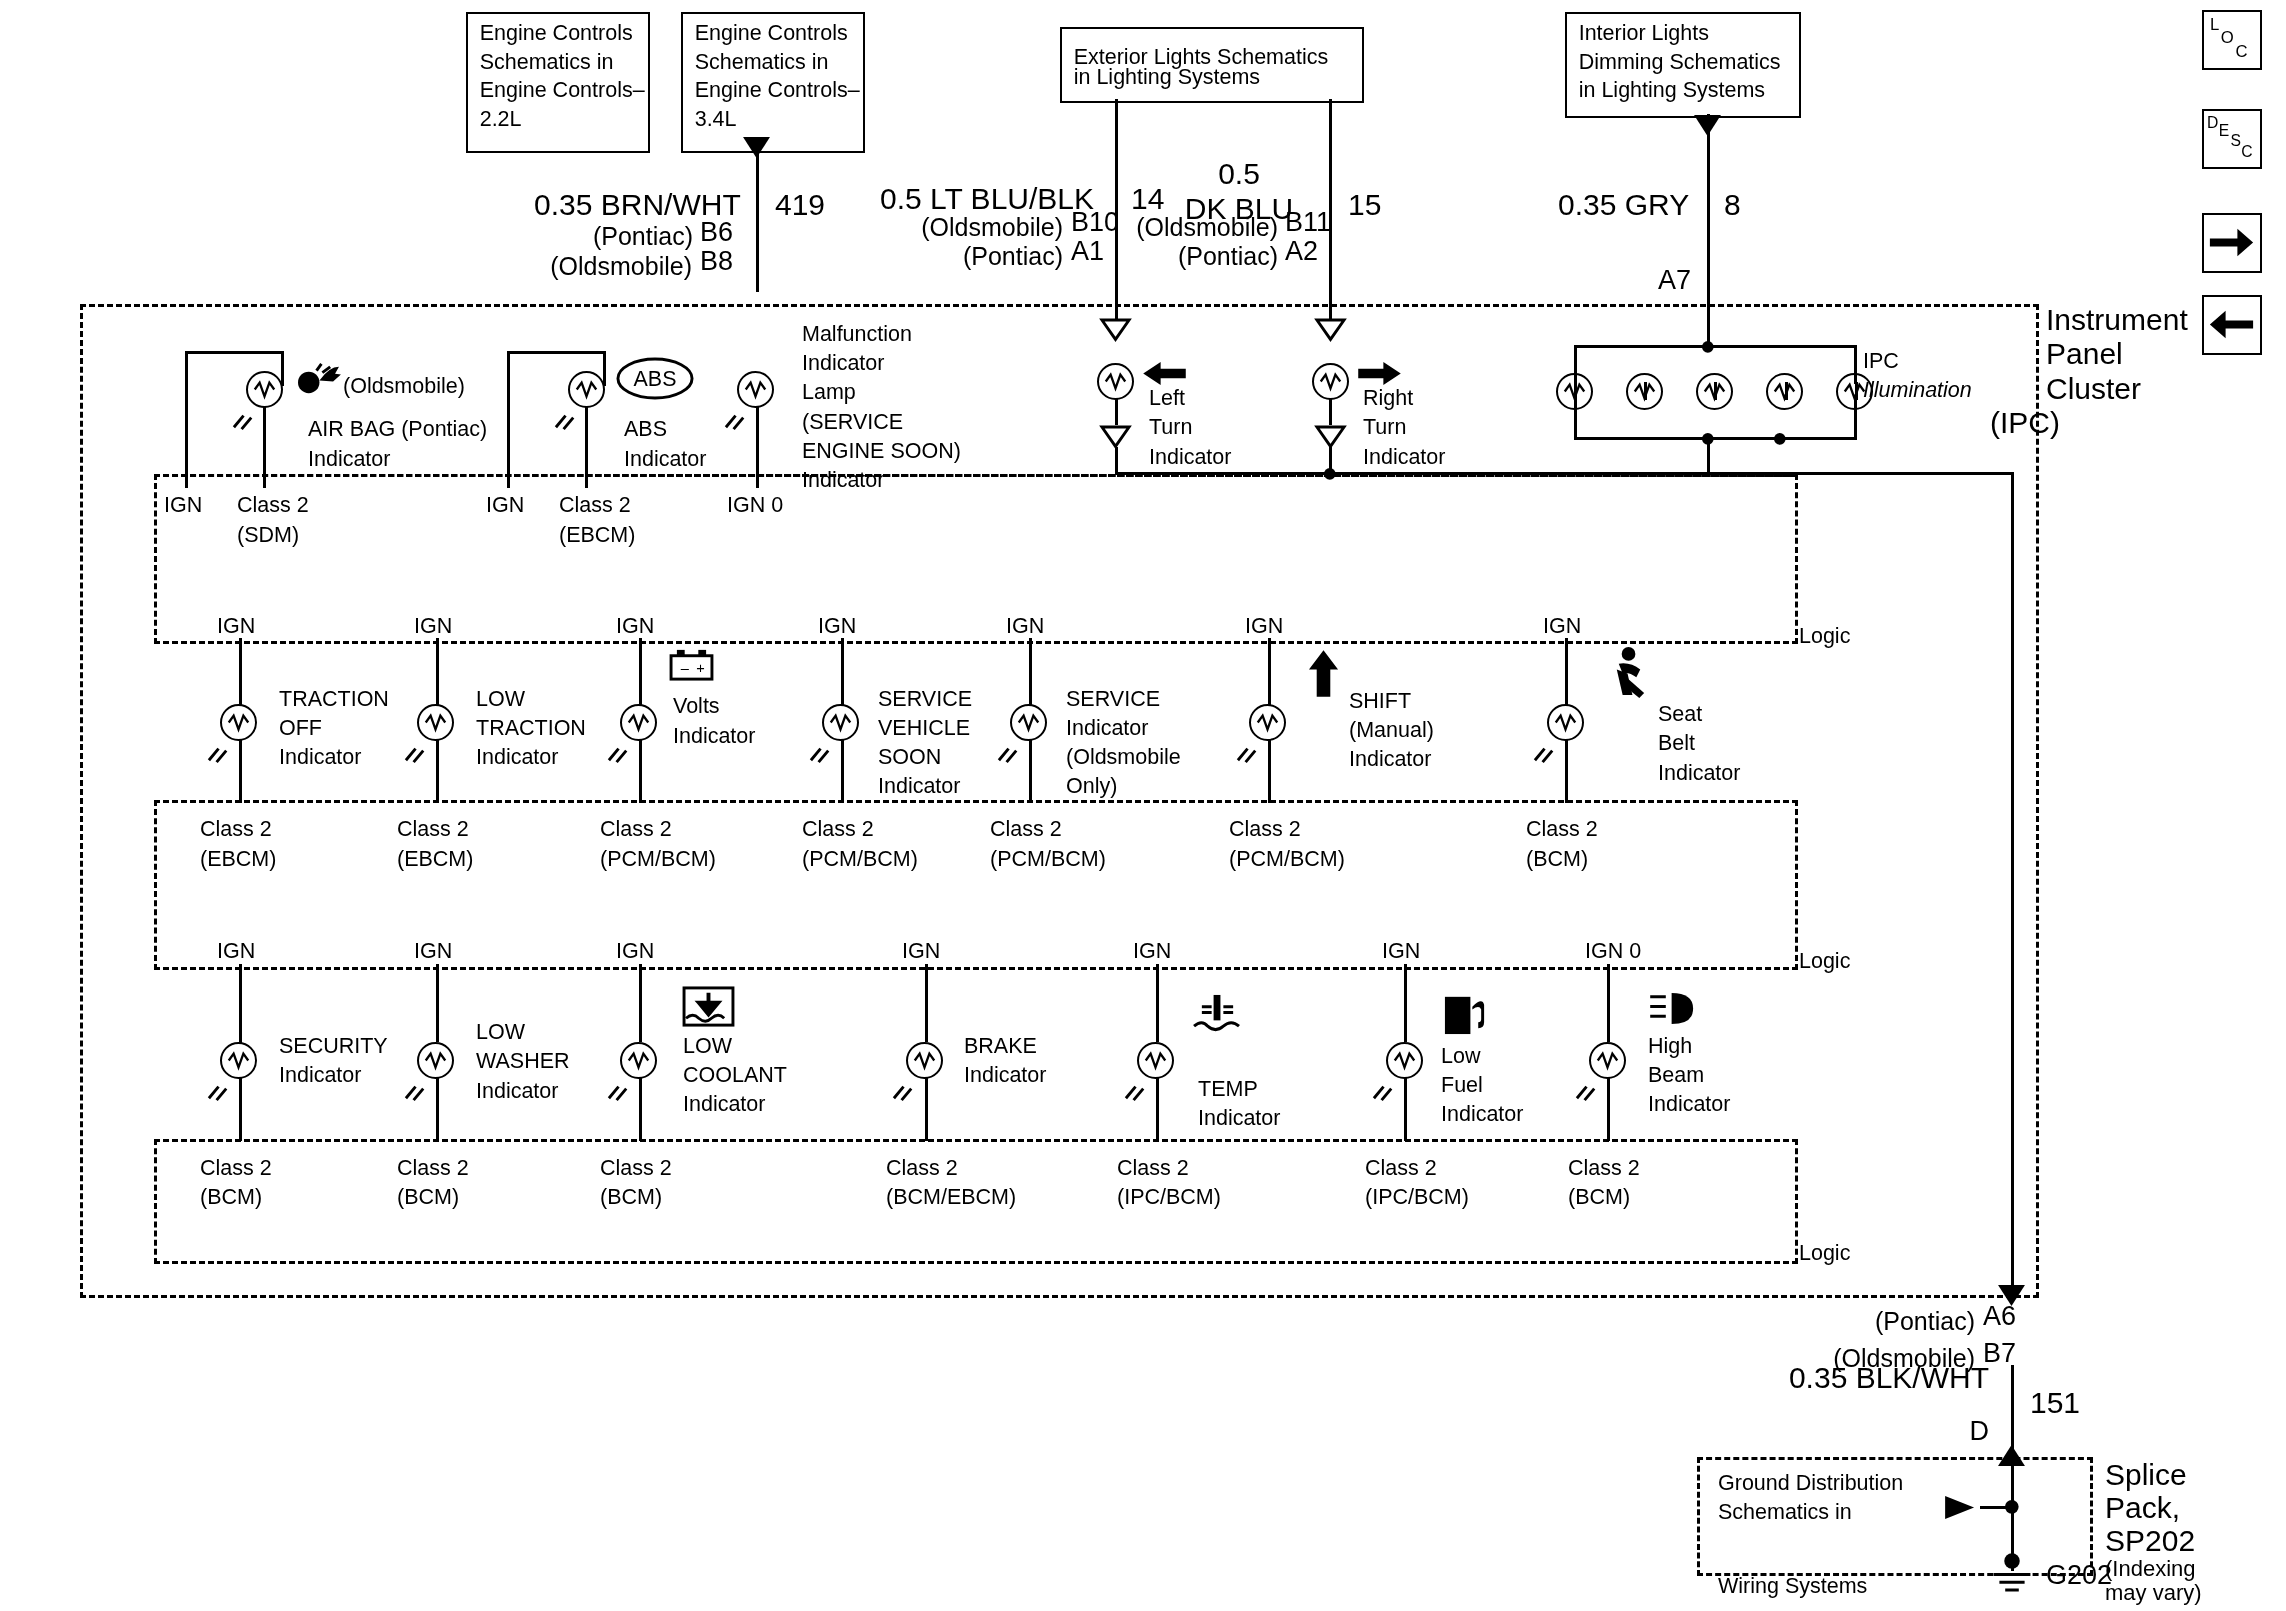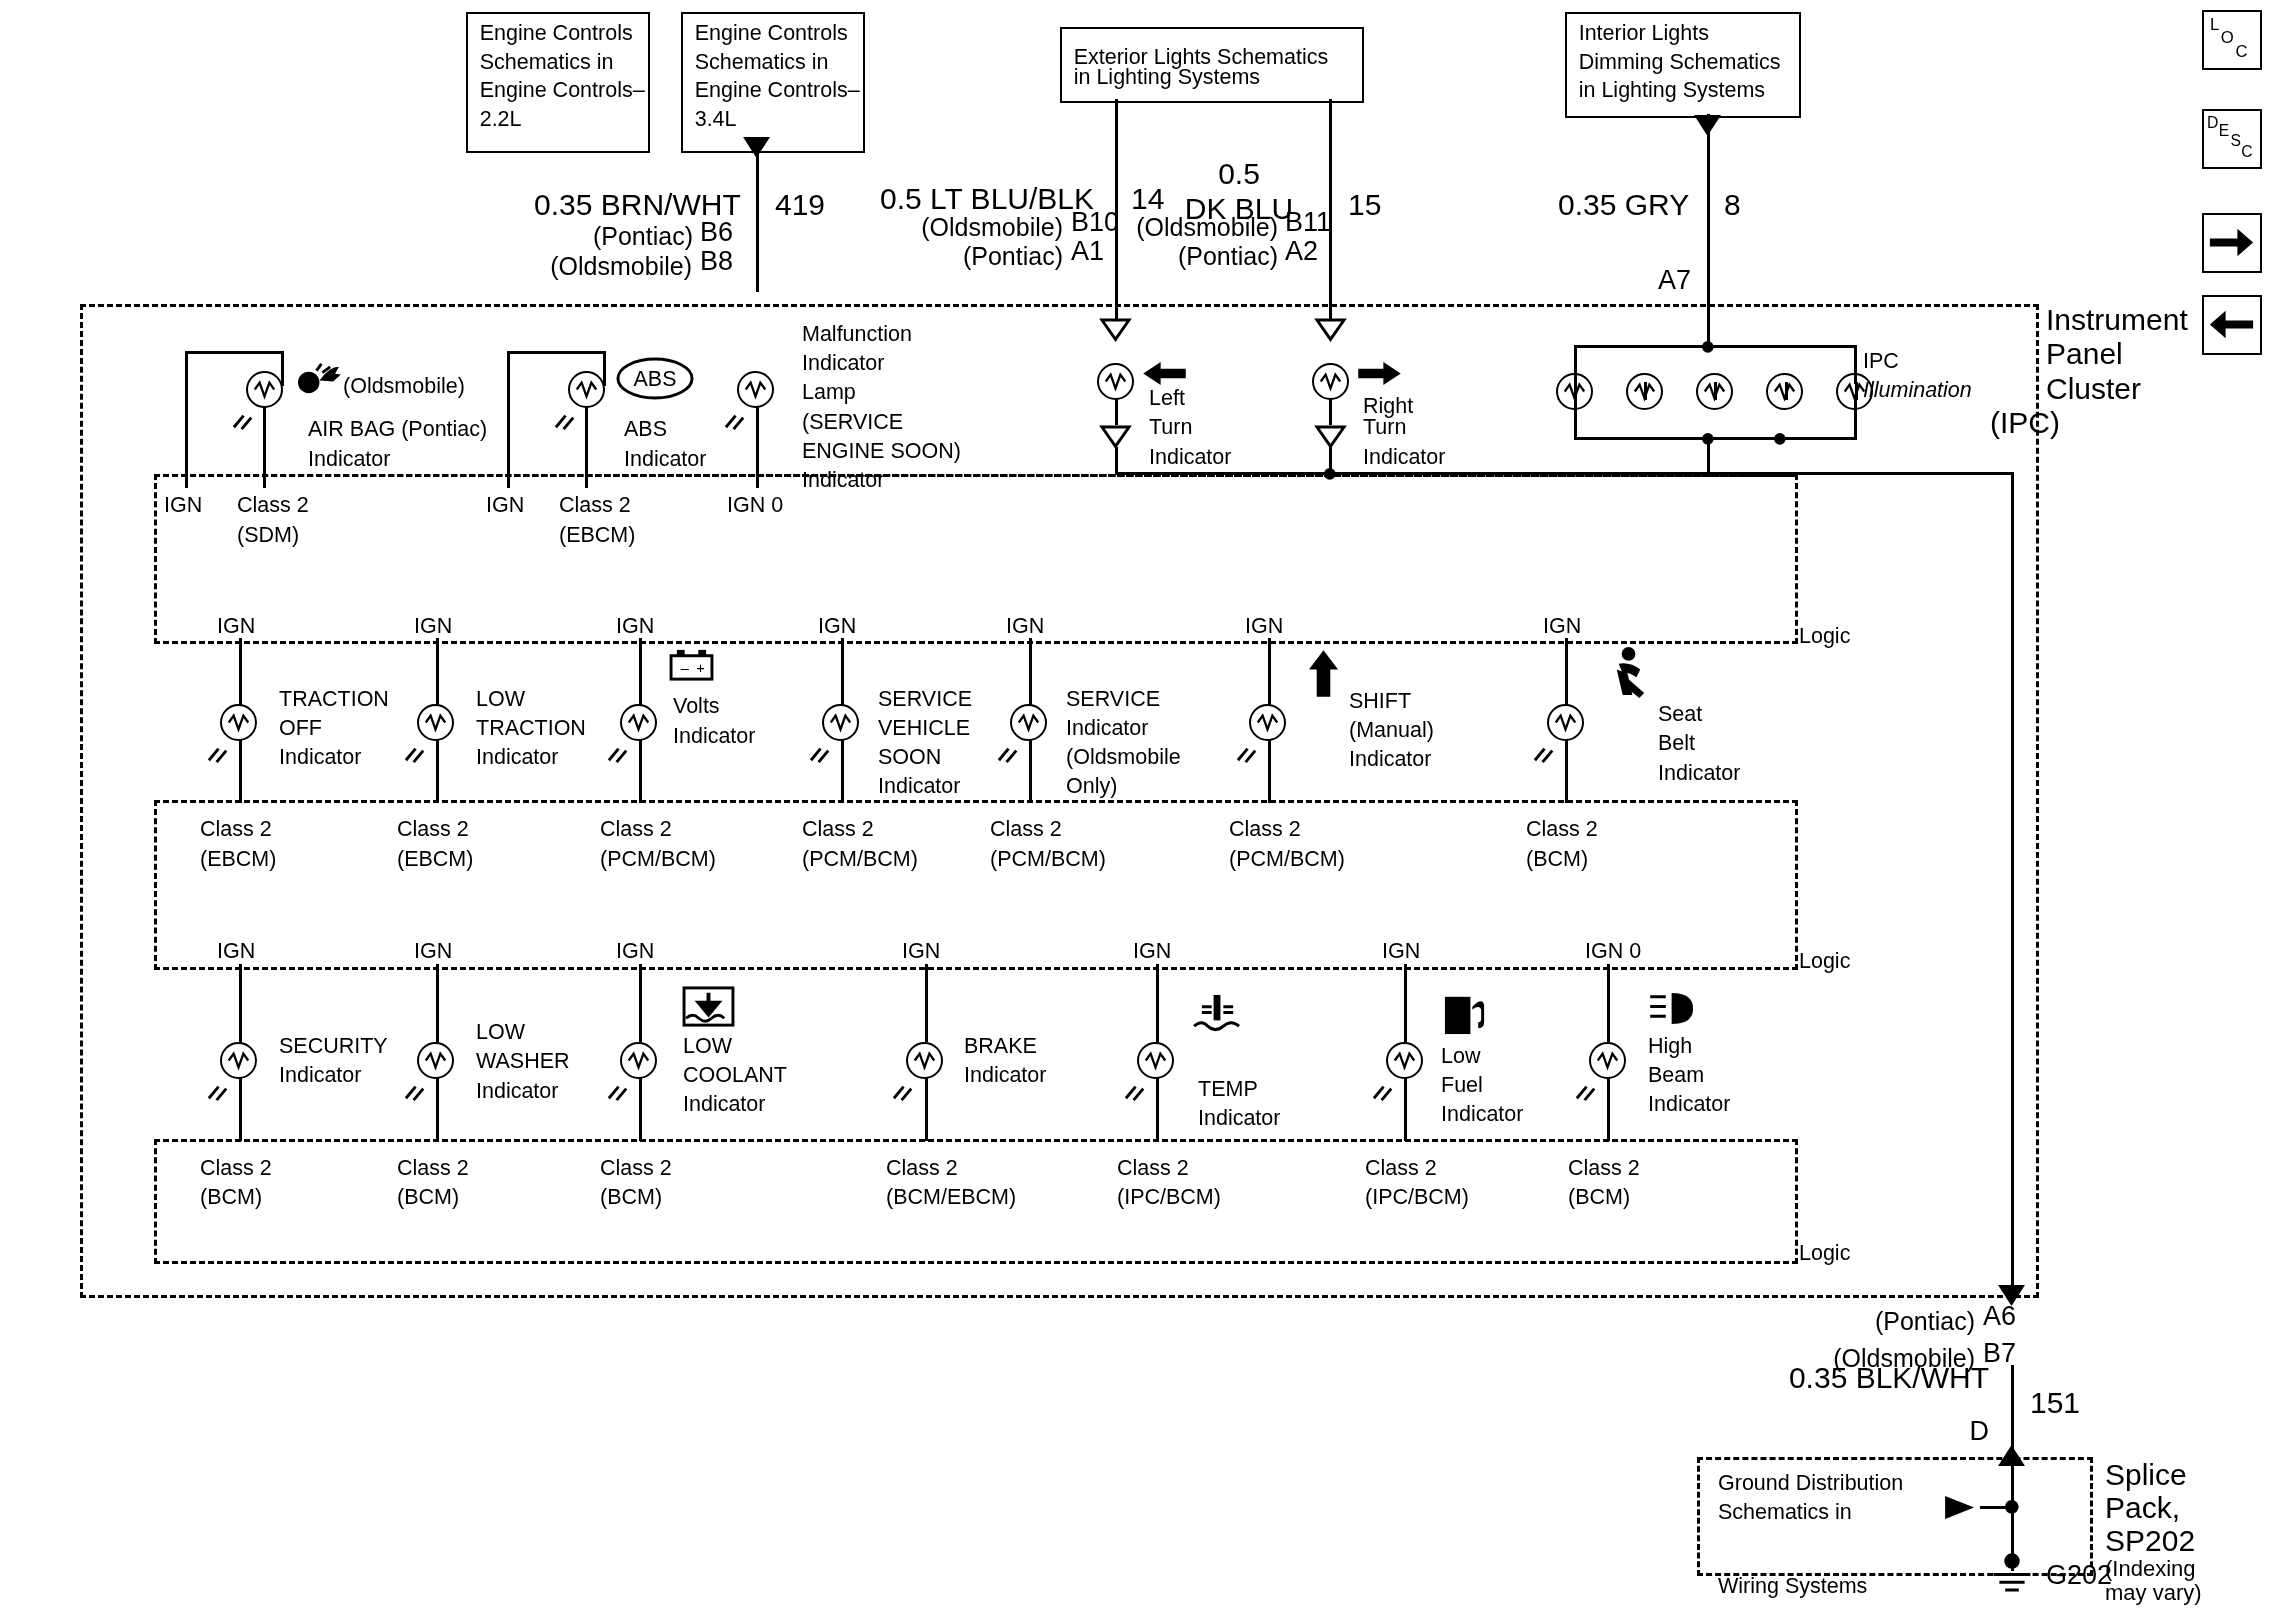--- a/index.html
+++ b/index.html
@@ -203,21 +203,21 @@
   <path d="M9 19 l5 -7 l5 14 l5 -14 l5 7" fill="none" stroke="#000" stroke-width="2.4"></path>
 </svg>
 <div class="line vl" style="left:1329px;top:398px;height:27px;"></div>
 <svg class="abs" style="left:1315px;top:425px;" width="31" height="23.4" viewBox="0 0 32 24">
     <path d="M2 2 L30 2 L16 22 Z" fill="none" stroke="#000" stroke-width="3"></path>
   </svg>
 <div class="line vl" style="left:1329px;top:447px;height:27px;"></div>
 <svg class="abs" style="left:1356px;top:359px;" width="47" height="29" viewBox="0 0 48 30">
     <path d="M46 15 L28 3 L28 10 L2 10 L2 20 L28 20 L28 27 Z" fill="#000"></path>
   </svg>
-<div class="txt s22" style="left:1363px;top:394px;">Right</div>
+<div class="txt s22" style="left:1363px;top:386px;">Right</div>
 <div class="txt s22" style="left:1363px;top:415px;">Turn</div>
 <div class="txt s22" style="left:1363px;top:445px;">Indicator</div>
 
 <div class="line hl" style="left:1115px;top:472px;width:899px;"></div>
 <div class="line vl" style="left:2011px;top:472px;height:815px;"></div>
 <svg class="abs" style="left:1322px;top:466px;" width="15.6" height="15.6" viewBox="0 0 16 16">
     <circle cx="8" cy="8" r="6" fill="#000"></circle>
   </svg>
 
 <div class="line hl" style="left:1574px;top:345px;width:283px;"></div>

